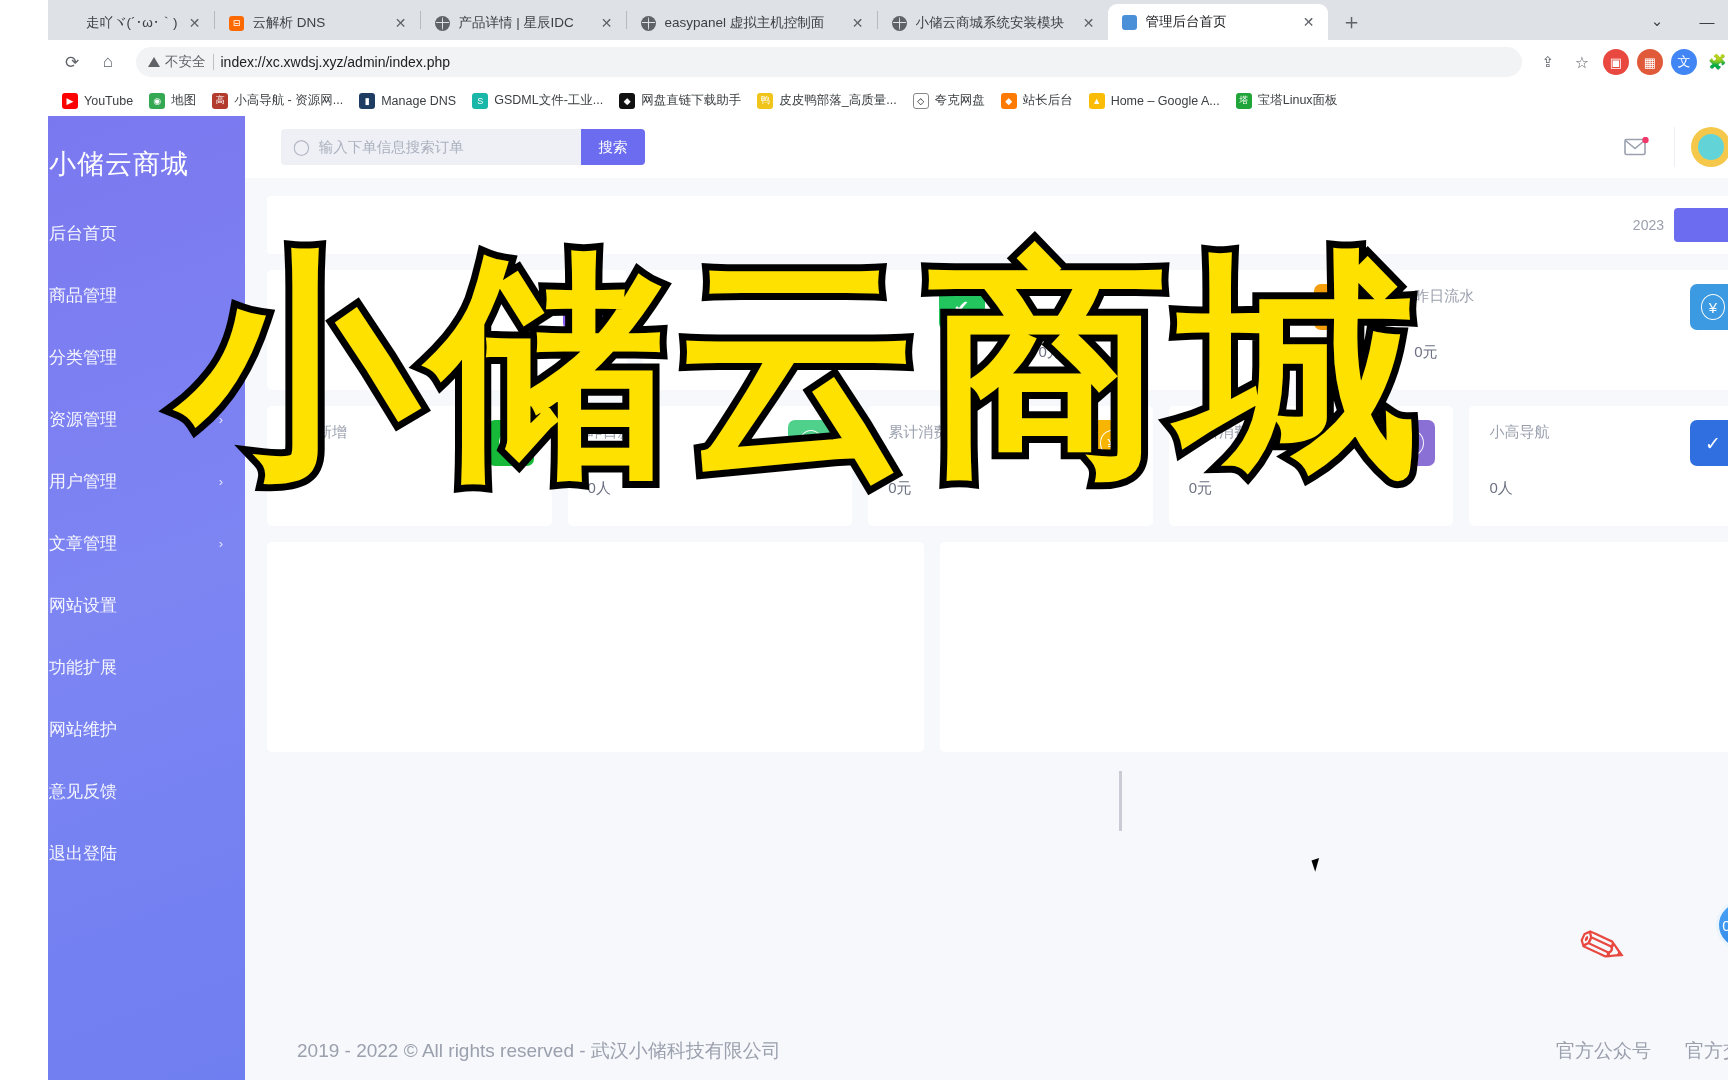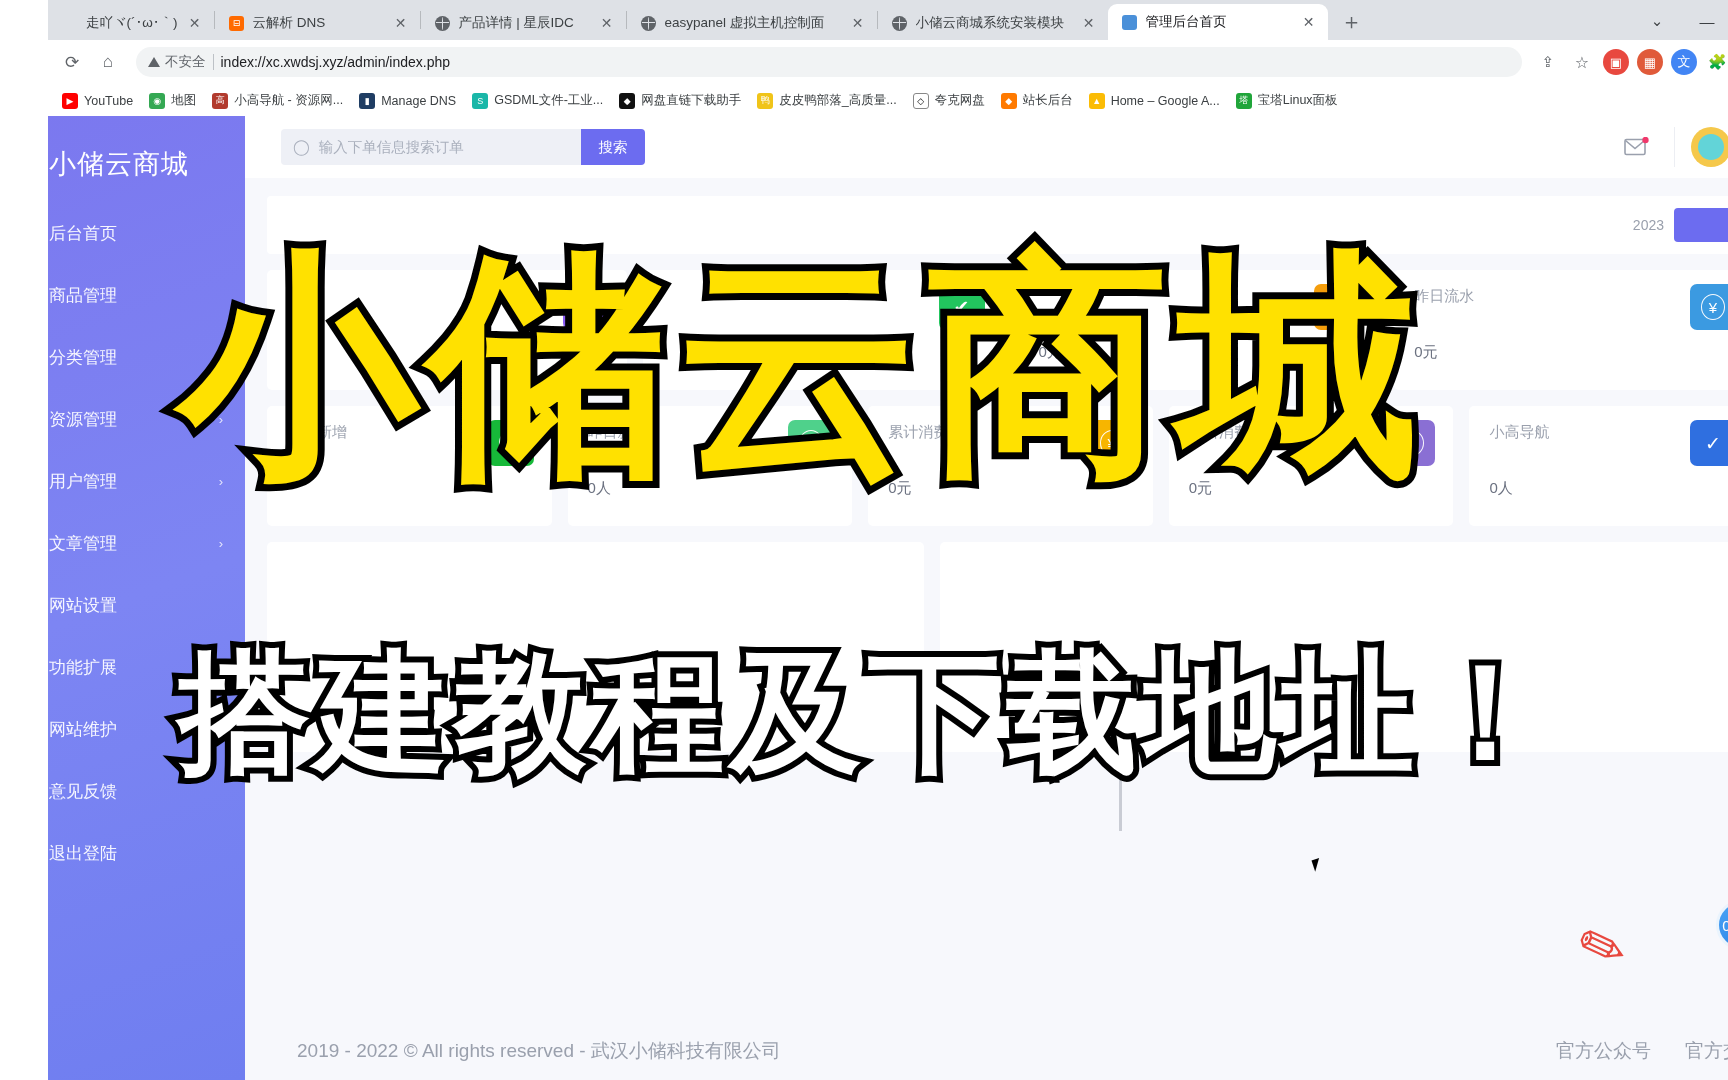--- a/index.html
+++ b/index.html
@@ -556,15 +556,14 @@
           <span>官方公众号</span>
           <span>官方交</span>
         </span>
       </div>
 
       <div class="scroll-thumb"></div>
       <div class="cursor"></div>
     </div>
 
     <div class="overlay-top">小储云商城</div>
-    <div class="overlay-bot">搭建教程及下载地址！</div>
   </div>
 </div>
 
 </body></html>

